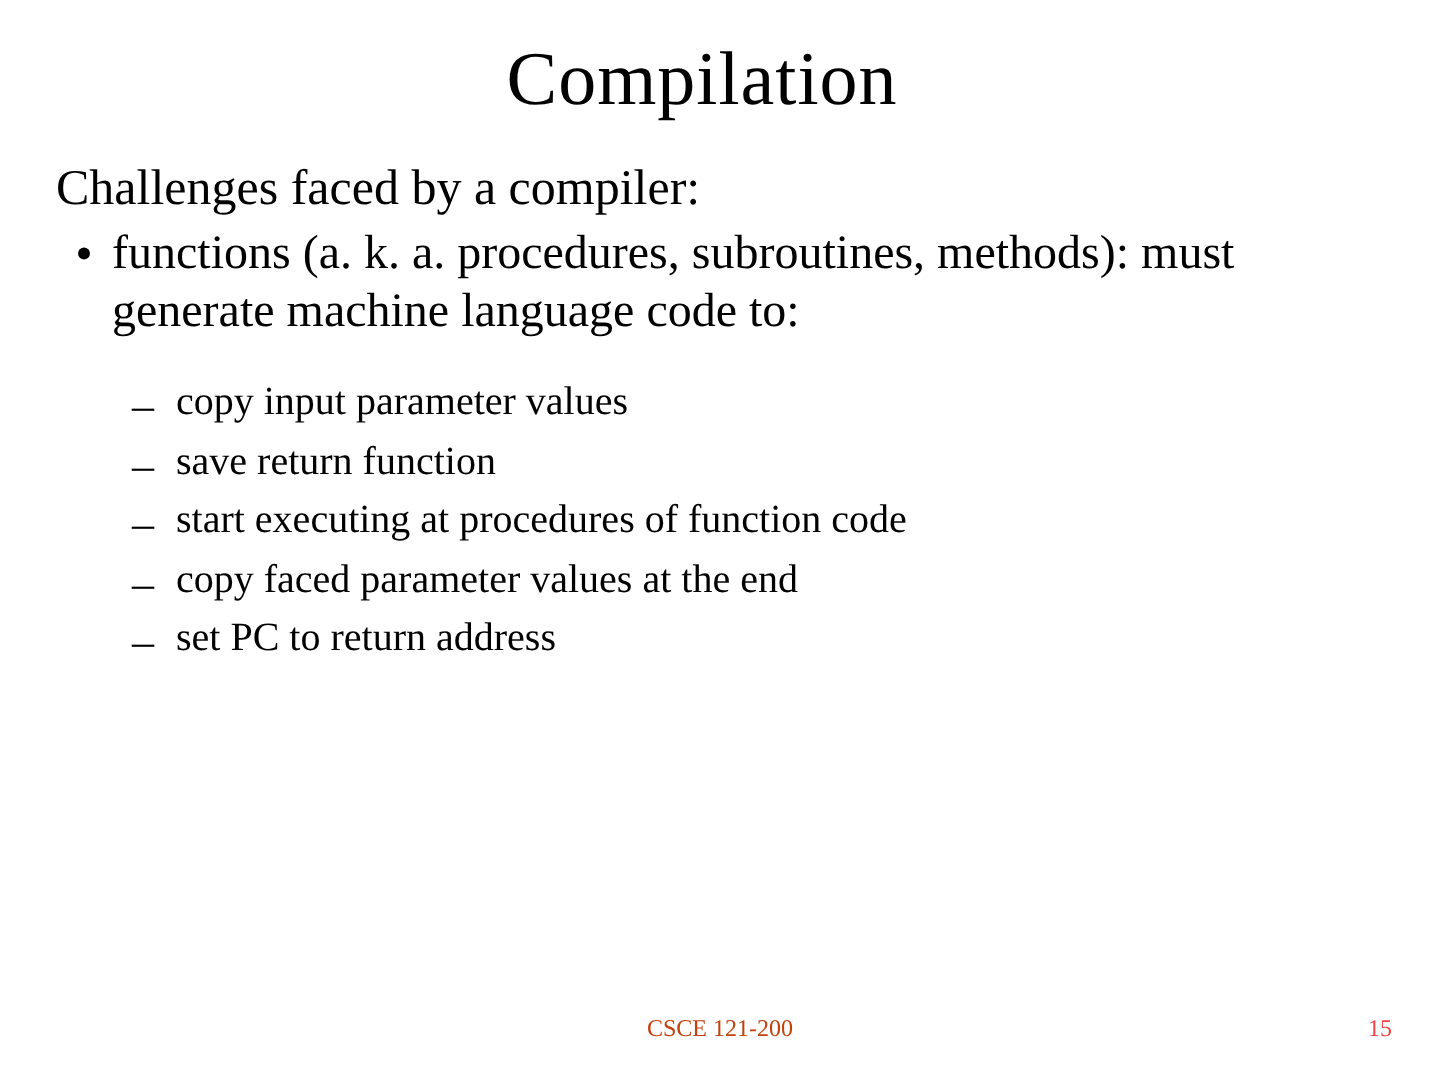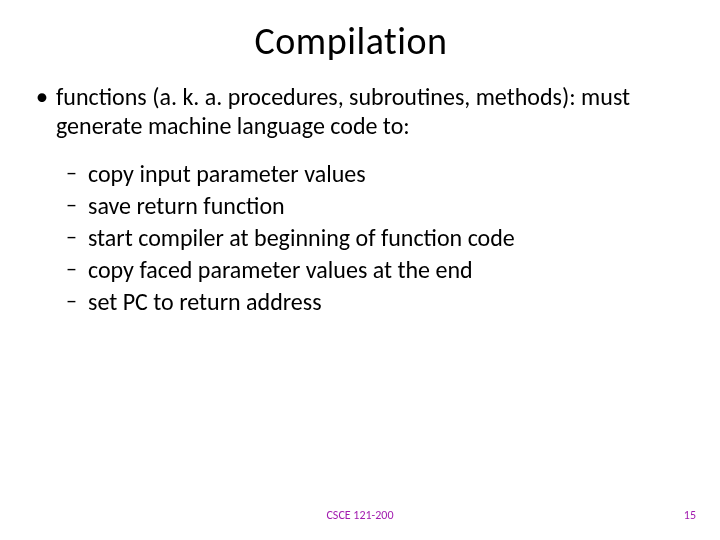--- a/index.html
+++ b/index.html
@@ -10,20 +10,21 @@
     font-family: Calibri, "Segoe UI", Arial, sans-serif;
     color: #000;
     position: relative;
     overflow: hidden;
   }
   .slide {
     width: 100%;
     height: 100%;
     padding: 18px 46px 0 28px;
     position: relative;
+    font-family: Liberation Serif, serif;
   }
   .title {
     text-align: center;
     font-size: 38px;
     font-weight: 400;
     margin-bottom: 18px;
     letter-spacing: 0.5px;
   }
   .body-text {
     font-size: 25px;
@@ -54,67 +55,68 @@
     display: flex;
     margin-bottom: 2px;
   }
   .sub-mark {
     width: 22px;
     flex-shrink: 0;
     font-size: 22px;
     line-height: 1.25;
   }
   .sub-content {
-    font-size: 24px;
+    font-size: 20px;
     line-height: 1.25;
     flex: 1;
   }
   .footer {
     position: absolute;
     bottom: 18px;
     left: 0;
     width: 100%;
     display: flex;
     justify-content: center;
     font-size: 12px;
-    color: #a21caf;
+    color: #c2410c;
   }
   .page-num {
     position: absolute;
     bottom: 18px;
     right: 24px;
     font-size: 12px;
-    color: #a21caf;
+    color: #ef4444;
   }
 </style>
 </head>
 <body>
 
 <div class="slide">
 
   <h1 class="title">Compilation</h1>
 
+  <div class="body-text">Challenges faced by a compiler:</div>
 
   <div class="bullet-row">
     <div class="bullet-mark">•</div>
     <div class="bullet-content">functions (a. k. a. procedures, subroutines, methods):  must generate machine language code to:</div>
   </div>
 
   <div class="sublist">
     <div class="sub-row">
       <div class="sub-mark">–</div>
       <div class="sub-content">copy input parameter values</div>
     </div>
     <div class="sub-row">
       <div class="sub-mark">–</div>
       <div class="sub-content">save return function</div>
     </div>
     <div class="sub-row">
       <div class="sub-mark">–</div>
-      <div class="sub-content">start compiler at beginning of function code</div>
+      <div class="sub-content">start executing at procedures of function code</div>
     </div>
     <div class="sub-row">
       <div class="sub-mark">–</div>
       <div class="sub-content">copy faced parameter values at the end</div>
     </div>
     <div class="sub-row">
       <div class="sub-mark">–</div>
       <div class="sub-content">set PC to return address</div>
     </div>
   </div>

